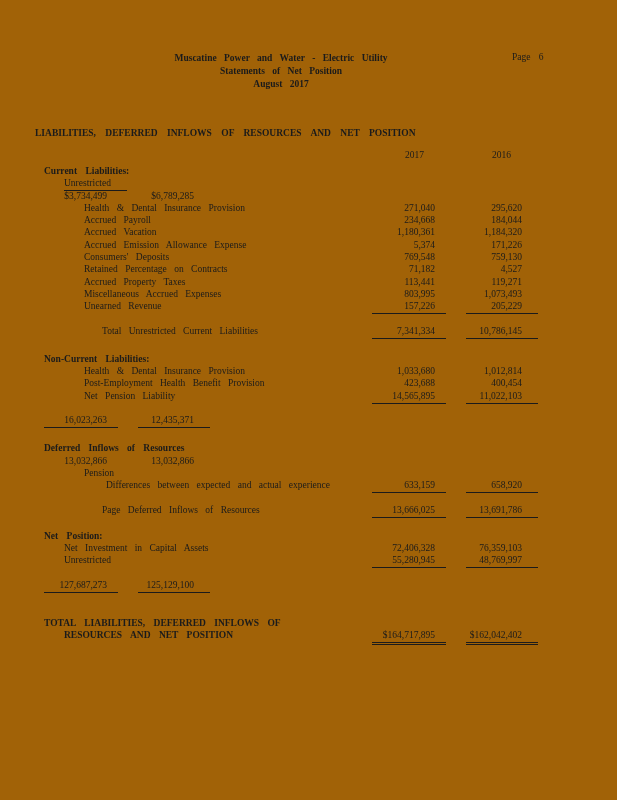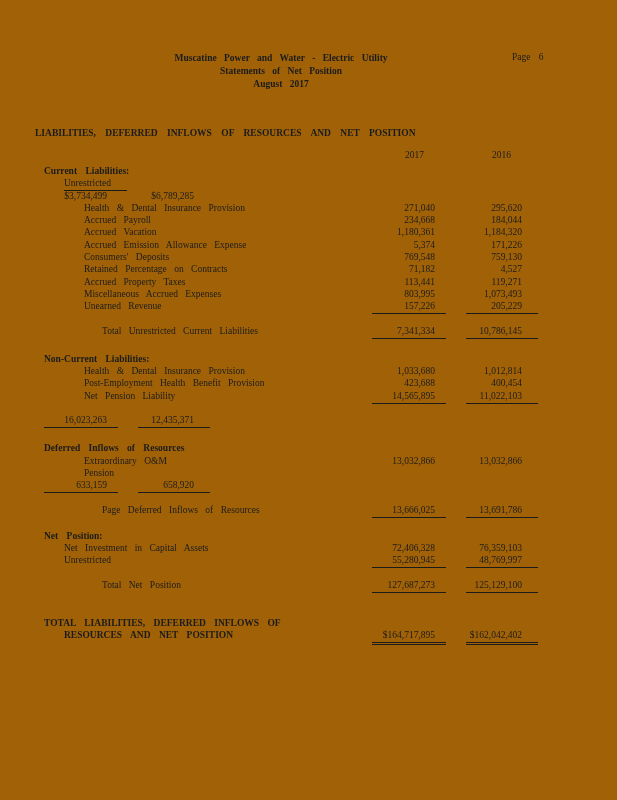--- a/index.html
+++ b/index.html
@@ -155,30 +155,30 @@
           <div class="amt c2 u">12,435,371</div>
         </div>
       </div>
       <div class="section s2">
         <div class="row">
           <div class="lbl b i0">Deferred Inflows of Resources</div>
           <div class="amt c1"></div>
           <div class="amt c2"></div>
         </div>
         <div class="row">
-          <div class="lbl i2">Extraordinary O&amp;M</div>
           <div class="amt c1">13,032,866</div>
           <div class="amt c2">13,032,866</div>
         </div>
         <div class="row">
           <div class="lbl i2">Pension</div>
           <div class="amt c1"></div>
           <div class="amt c2"></div>
         </div>
         <div class="row">
+          <div class="lbl i4">Differences between expected and actual experience</div>
           <div class="amt c1 u">633,159</div>
           <div class="amt c2 u">658,920</div>
         </div>
         <div class="sp12"></div>
         <div class="row">
           <div class="lbl i3">Page Deferred Inflows of Resources</div>
           <div class="amt c1 u">13,666,025</div>
           <div class="amt c2 u">13,691,786</div>
         </div>
       </div>
@@ -193,21 +193,20 @@
           <div class="amt c1">72,406,328</div>
           <div class="amt c2">76,359,103</div>
         </div>
         <div class="row">
           <div class="lbl i1">Unrestricted</div>
           <div class="amt c1 u">55,280,945</div>
           <div class="amt c2 u">48,769,997</div>
         </div>
         <div class="sp12"></div>
         <div class="row">
-          <div class="lbl i3">Total Net Position</div>
           <div class="amt c1 u">127,687,273</div>
           <div class="amt c2 u">125,129,100</div>
         </div>
       </div>
       <div class="grand">
         <div class="row">
           <div class="lbl b i0">TOTAL LIABILITIES, DEFERRED INFLOWS OF</div>
           <div class="amt c1"></div>
           <div class="amt c2"></div>
         </div>

